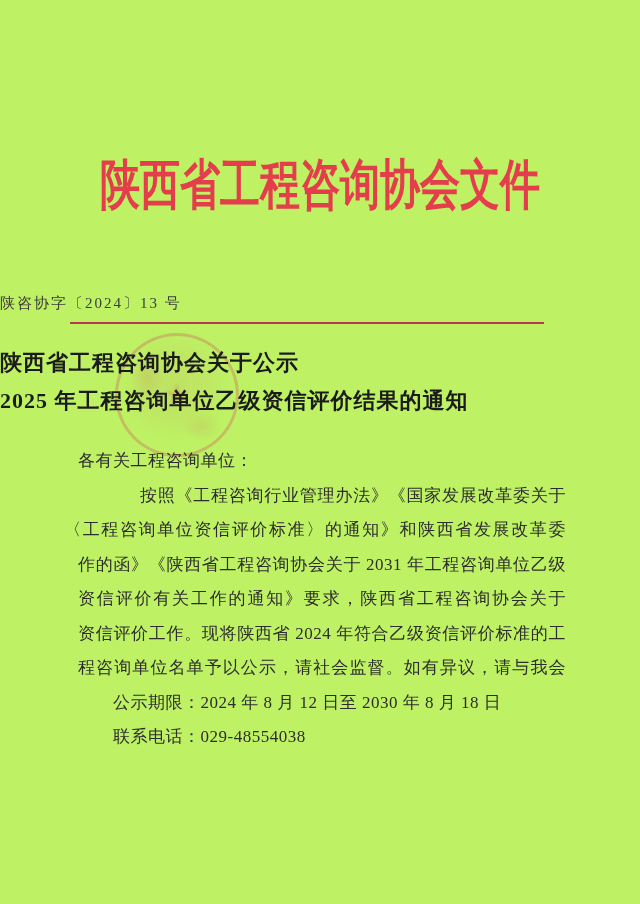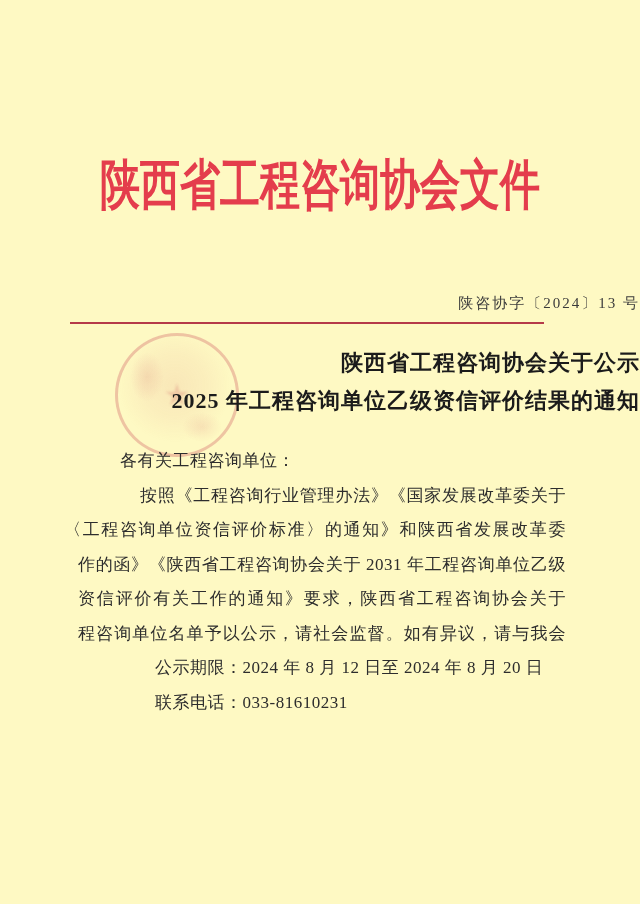--- a/index.html
+++ b/index.html
@@ -3,39 +3,39 @@
 <meta charset="utf-8">
 <style>
   html,body{margin:0;padding:0;}
   body{
     width:640px;height:904px;
     background:#ffffff;
     position:relative;
     overflow:hidden;
     font-family:"Liberation Serif","DejaVu Serif",serif;
   }
-  .page{position:absolute;inset:0;background:#fef9c3;}
+  .page{position:absolute;inset:0;background:#bef264;}
 
   
   .letterhead{
     position:absolute;top:156px;left:0;width:640px;
     text-align:center;
     font-size:40px;line-height:44px;
     font-weight:900;
     color:#e43d4c;
     transform:scaleY(1.35);
     transform-origin:50% 0;
     white-space:nowrap;
     letter-spacing:0px;
   }
 
   
   .doc-number{
     position:absolute;top:292px;left:0;width:640px;
-    text-align:right;
+    text-align:left;
     font-size:15px;line-height:22px;
     color:#3b3b3b;
     letter-spacing:2px;
   }
 
   
   .red-rule{
     position:absolute;top:322px;left:70px;width:474px;height:2px;
     background:#b53b49;
   }
@@ -63,35 +63,35 @@
   }
   .seal .seal-smudge-b{
     position:absolute;right:14px;bottom:12px;width:40px;height:30px;
     background:radial-gradient(ellipse at center, rgba(206,84,94,0.12), transparent 70%);
     border-radius:50%;
   }
 
   
   .doc-title{
     position:absolute;top:344px;left:0;width:640px;
-    text-align:right;
+    text-align:left;
     font-weight:bold;
     font-size:22px;line-height:38px;
     color:#1b1b1b;
     letter-spacing:1px;
   }
 
   
   .body-block{
     position:absolute;top:444px;left:78px;width:488px;
     font-size:17px;line-height:34.5px;
     color:#2d2d2d;
     letter-spacing:0.5px;
   }
-  .pline{height:34.5px;white-space:nowrap;margin-left:42px;}
+  .pline{height:34.5px;white-space:nowrap;}
   .jline{
     height:34.5px;overflow:hidden;
     text-align:justify;
   }
   .jline::after{content:"";display:inline-block;width:100%;height:0;}
   .indent-first{text-indent:62px;}
   .outdent{margin-left:-14px;width:calc(100% + 14px);}
   .indent-2em{padding-left:35px;}
 </style>
 </head>
@@ -116,19 +116,20 @@
     <div>2025 年工程咨询单位乙级资信评价结果的通知</div>
   </div>
 
   <div class="body-block">
     <div class="pline">各有关工程咨询单位：</div>
 
     <div class="jline indent-first">按照《工程咨询行业管理办法》《国家发展改革委关于印发</div>
     <div class="jline outdent">〈工程咨询单位资信评价标准〉的通知》和陕西省发展改革委《关</div>
     <div class="jline">作的函》《陕西省工程咨询协会关于 2031 年工程咨询单位乙级</div>
     <div class="jline">资信评价有关工作的通知》要求，陕西省工程咨询协会关于</div>
+    <div class="jline">资信评价工作。现将陕西省 2024 年符合乙级资信评价标准的工</div>
     <div class="jline">程咨询单位名单予以公示，请社会监督。如有异议，请与我会</div>
 
-    <div class="pline indent-2em">公示期限：2024 年 8 月 12 日至 2024 年 8 月 20 日</div>
-    <div class="pline indent-2em">联系电话：033-81610231</div>
+    <div class="pline indent-2em">公示期限：2024 年 8 月 12 日至 2030 年 8 月 18 日</div>
+    <div class="pline indent-2em">联系电话：029-48554038</div>
   </div>
 
 </div>
 
 </body></html>

